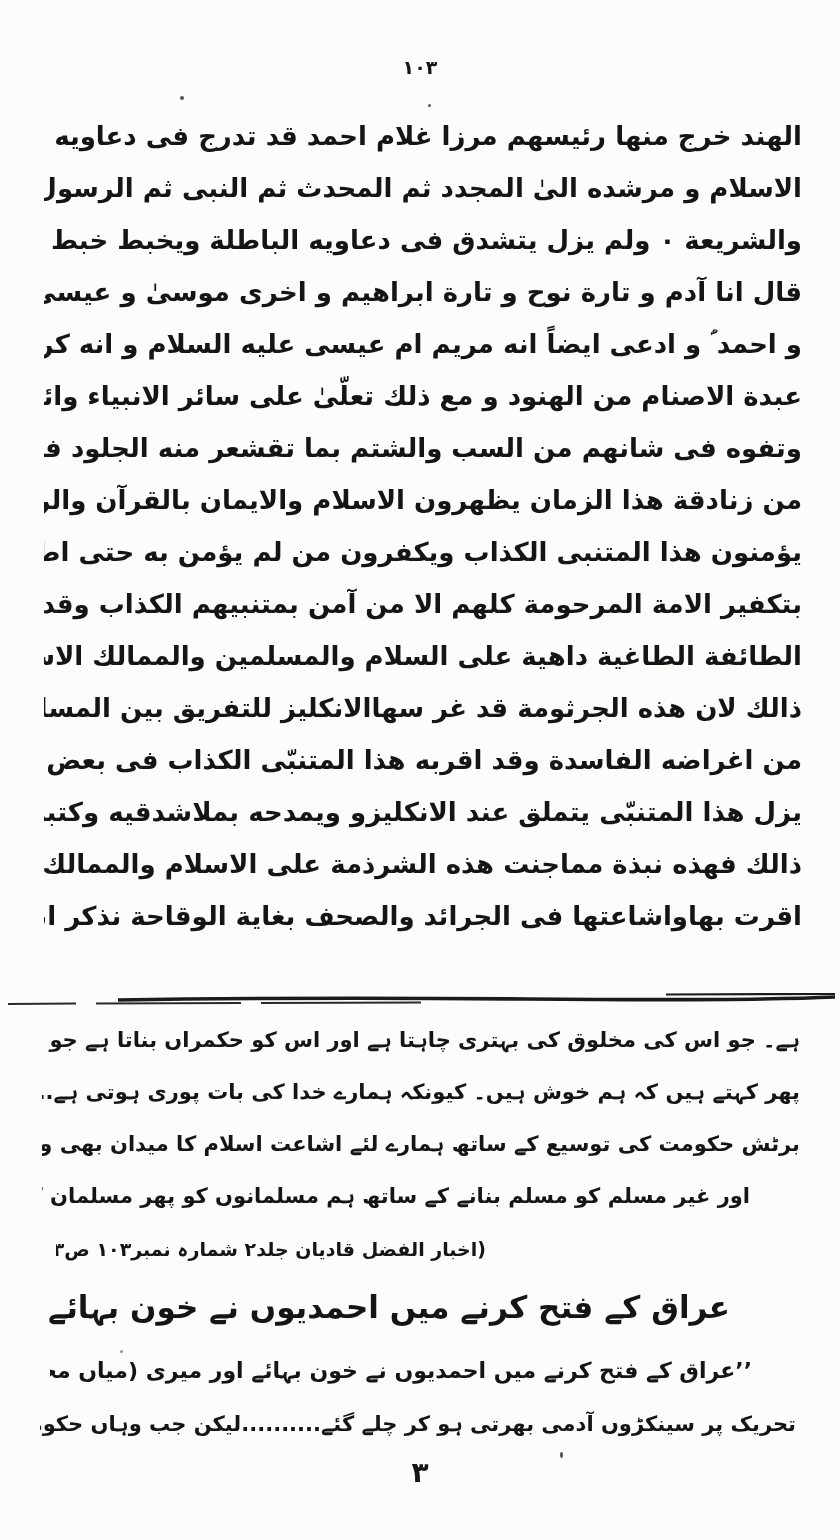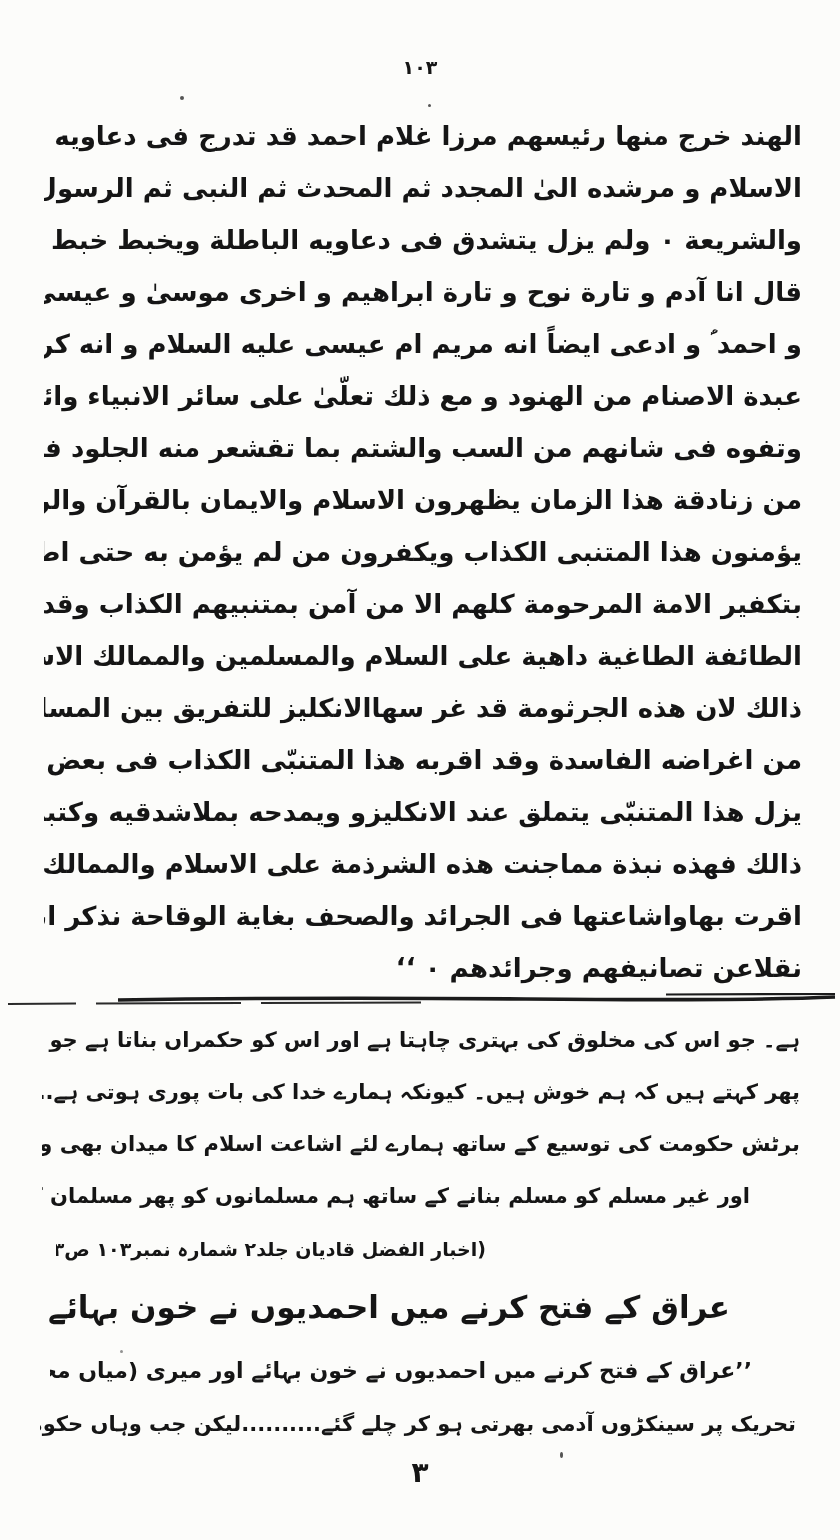--- a/index.html
+++ b/index.html
@@ -116,21 +116,20 @@
   <div class="ar-line">وتفوه فى شانهم من السب والشتم بما تقشعر منه الجلود فهذه القاديانية</div>
   <div class="ar-line">من زنادقة هذا الزمان يظهرون الاسلام والايمان بالقرآن والرسول ثم</div>
   <div class="ar-line">يؤمنون هذا المتنبى الكذاب ويكفرون من لم يؤمن به حتى اطلقو القول</div>
   <div class="ar-line">بتكفير الامة المرحومة كلهم الا من آمن بمتنبيهم الكذاب وقد عادت هذه</div>
   <div class="ar-line">الطائفة الطاغية داهية على السلام والمسلمين والممالك الاسلامية قاطبة و</div>
   <div class="ar-line">ذالك لان هذه الجرثومة قد غر سهاالانكليز للتفريق بين المسلمين وغيره</div>
   <div class="ar-line">من اغراضه الفاسدة وقد اقربه هذا المتنبّى الكذاب فى بعض الرسائله ولم</div>
   <div class="ar-line">يزل هذا المتنبّى يتملق عند الانكليزو ويمدحه بملاشدقيه وكتبه مملوة من</div>
   <div class="ar-line">ذالك فهذه نبذة مماجنت هذه الشرذمة على الاسلام والممالك الاسلامية وقد</div>
   <div class="ar-line">اقرت بهاواشاعتها فى الجرائد والصحف بغاية الوقاحة نذكر انموذجا منها</div>
-  <div class="ar-line last">نقلاعن تصانيفهم وجرائدهم ۰ ‘‘</div>
 </div>
 
 <div class="abs divider">
   <svg width="830" height="16" viewBox="0 0 830 16">
     <path d="M112 8 Q 300 5 520 7 T 829 5" stroke="#1b1b1b" stroke-width="3.6" fill="none"></path>
     <path d="M660 2.5 L 829 2" stroke="#1b1b1b" stroke-width="2.2" fill="none"></path>
     <path d="M2 12 L 70 11.5 M 90 11.5 L 235 11 M 255 11 L 415 10.5" stroke="#2a2a2a" stroke-width="2" fill="none"></path>
   </svg>
 </div>
 

